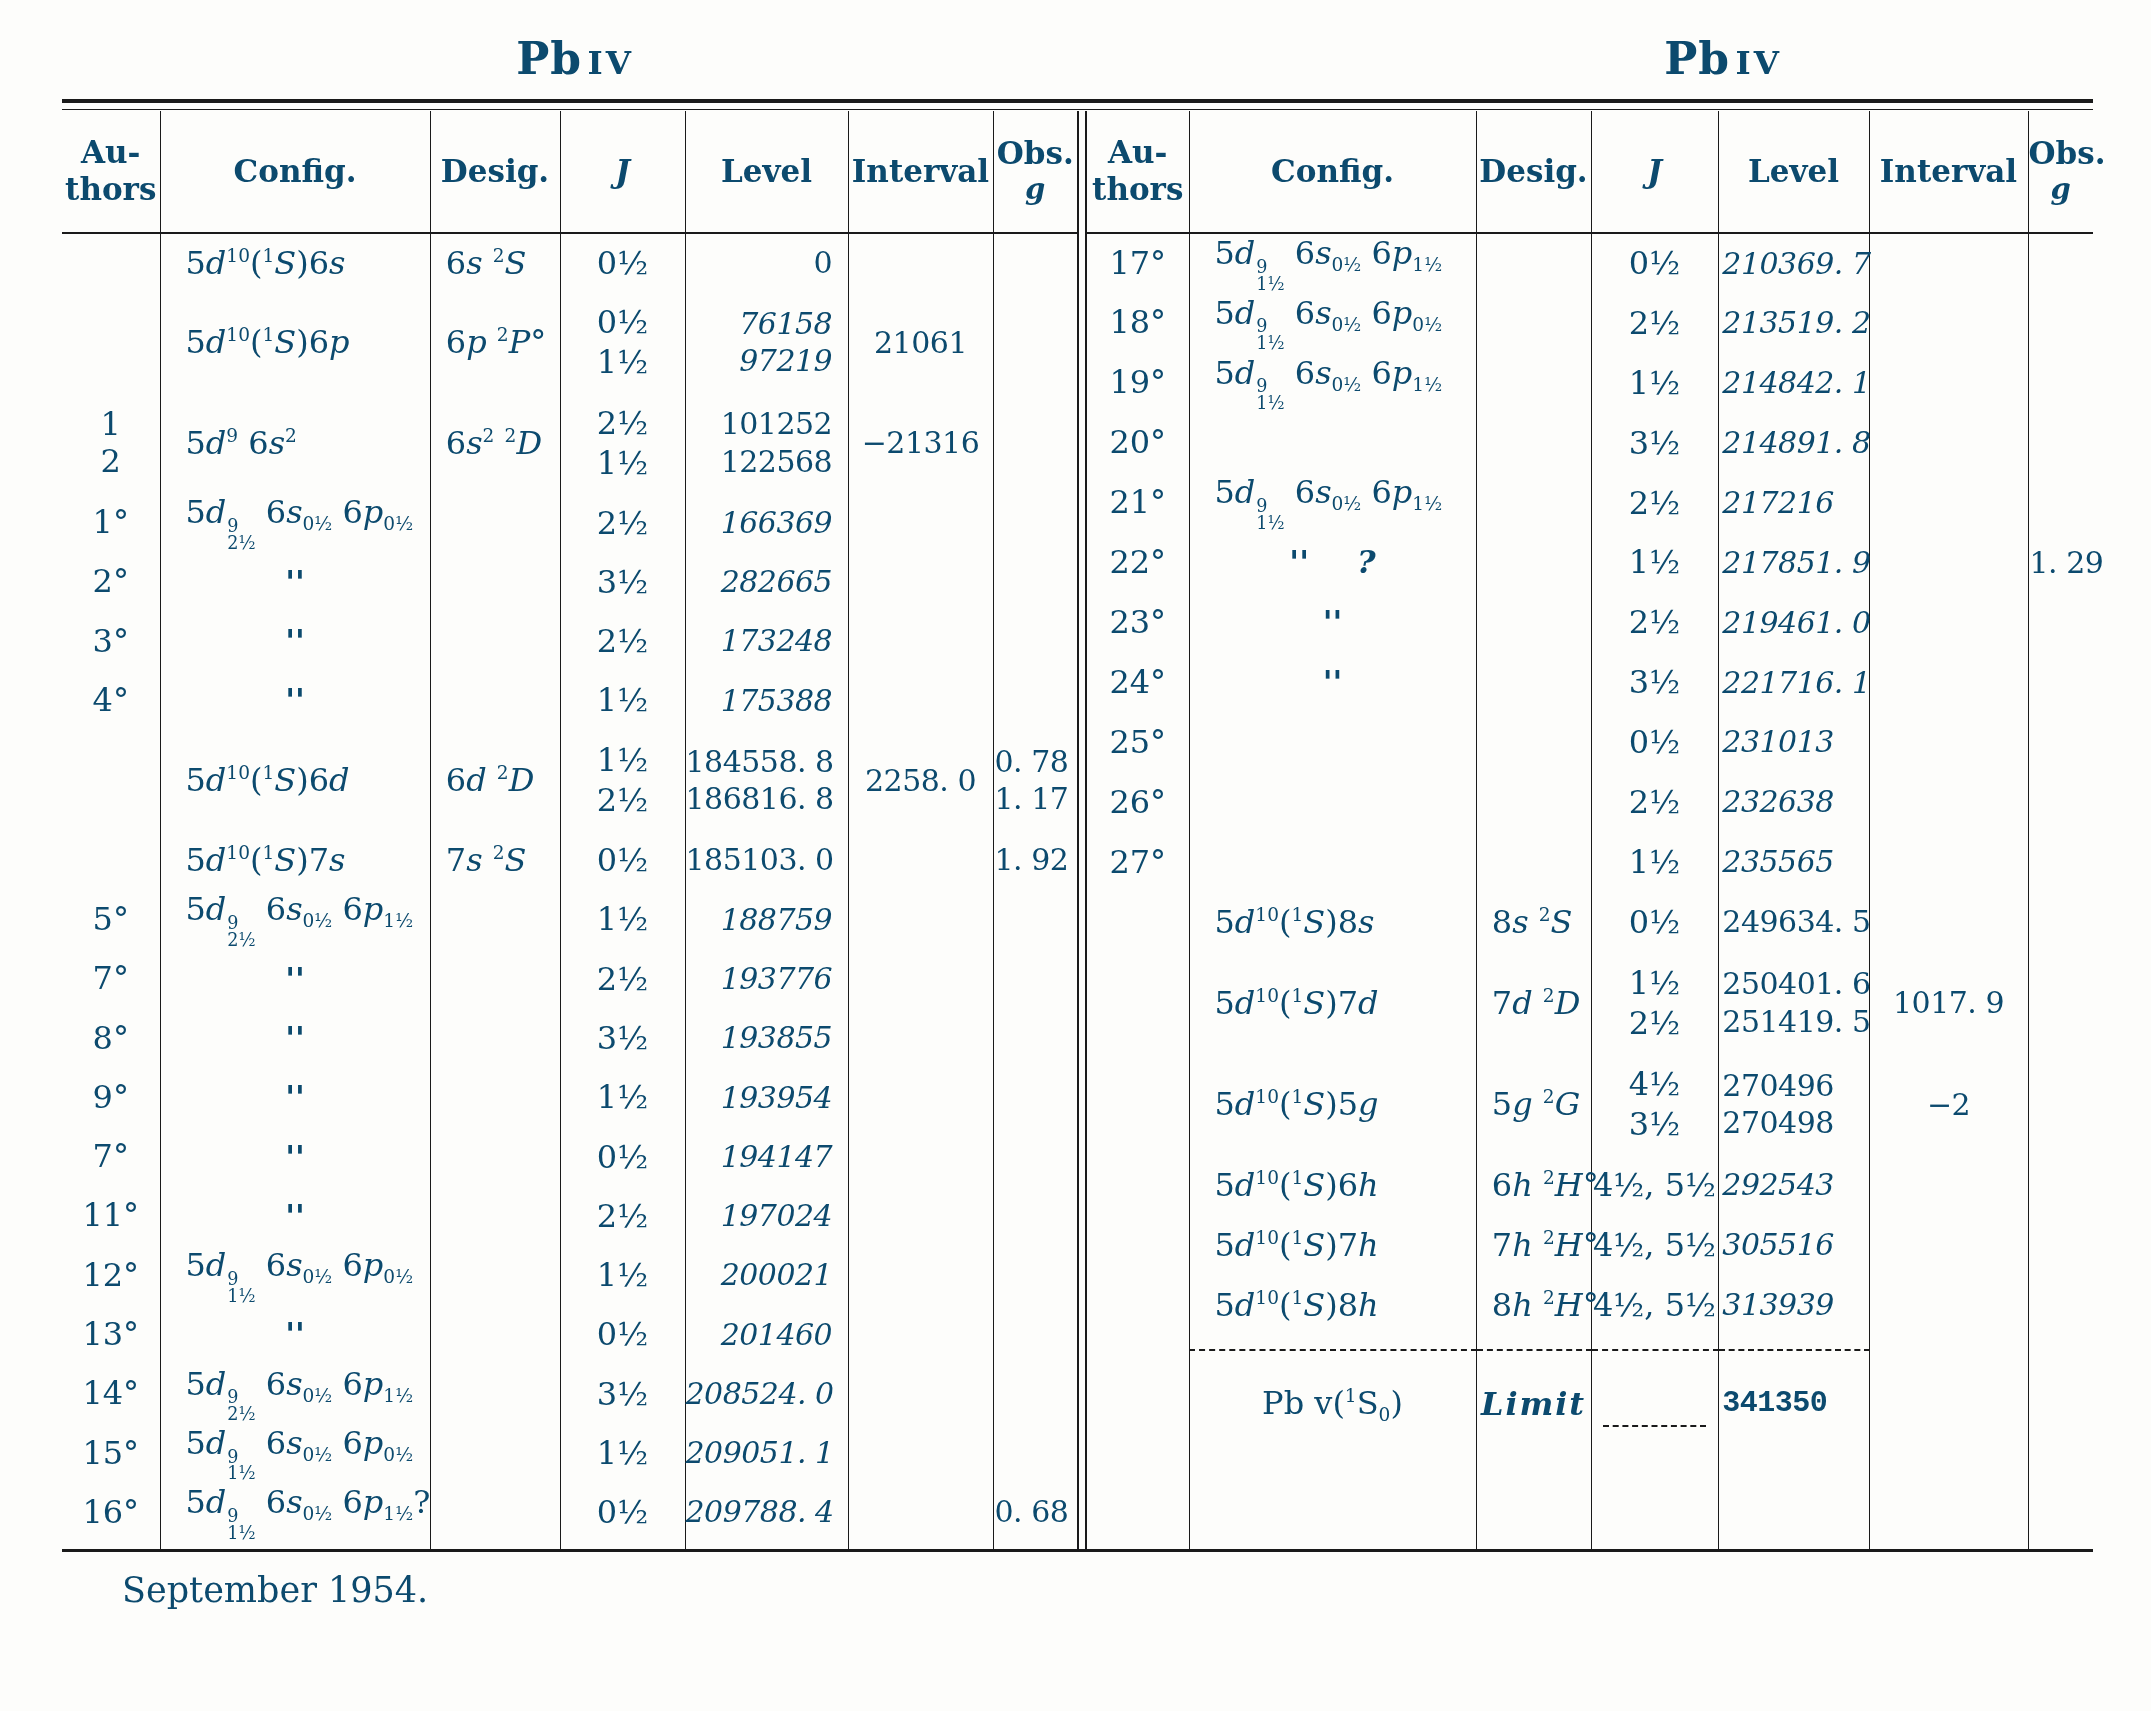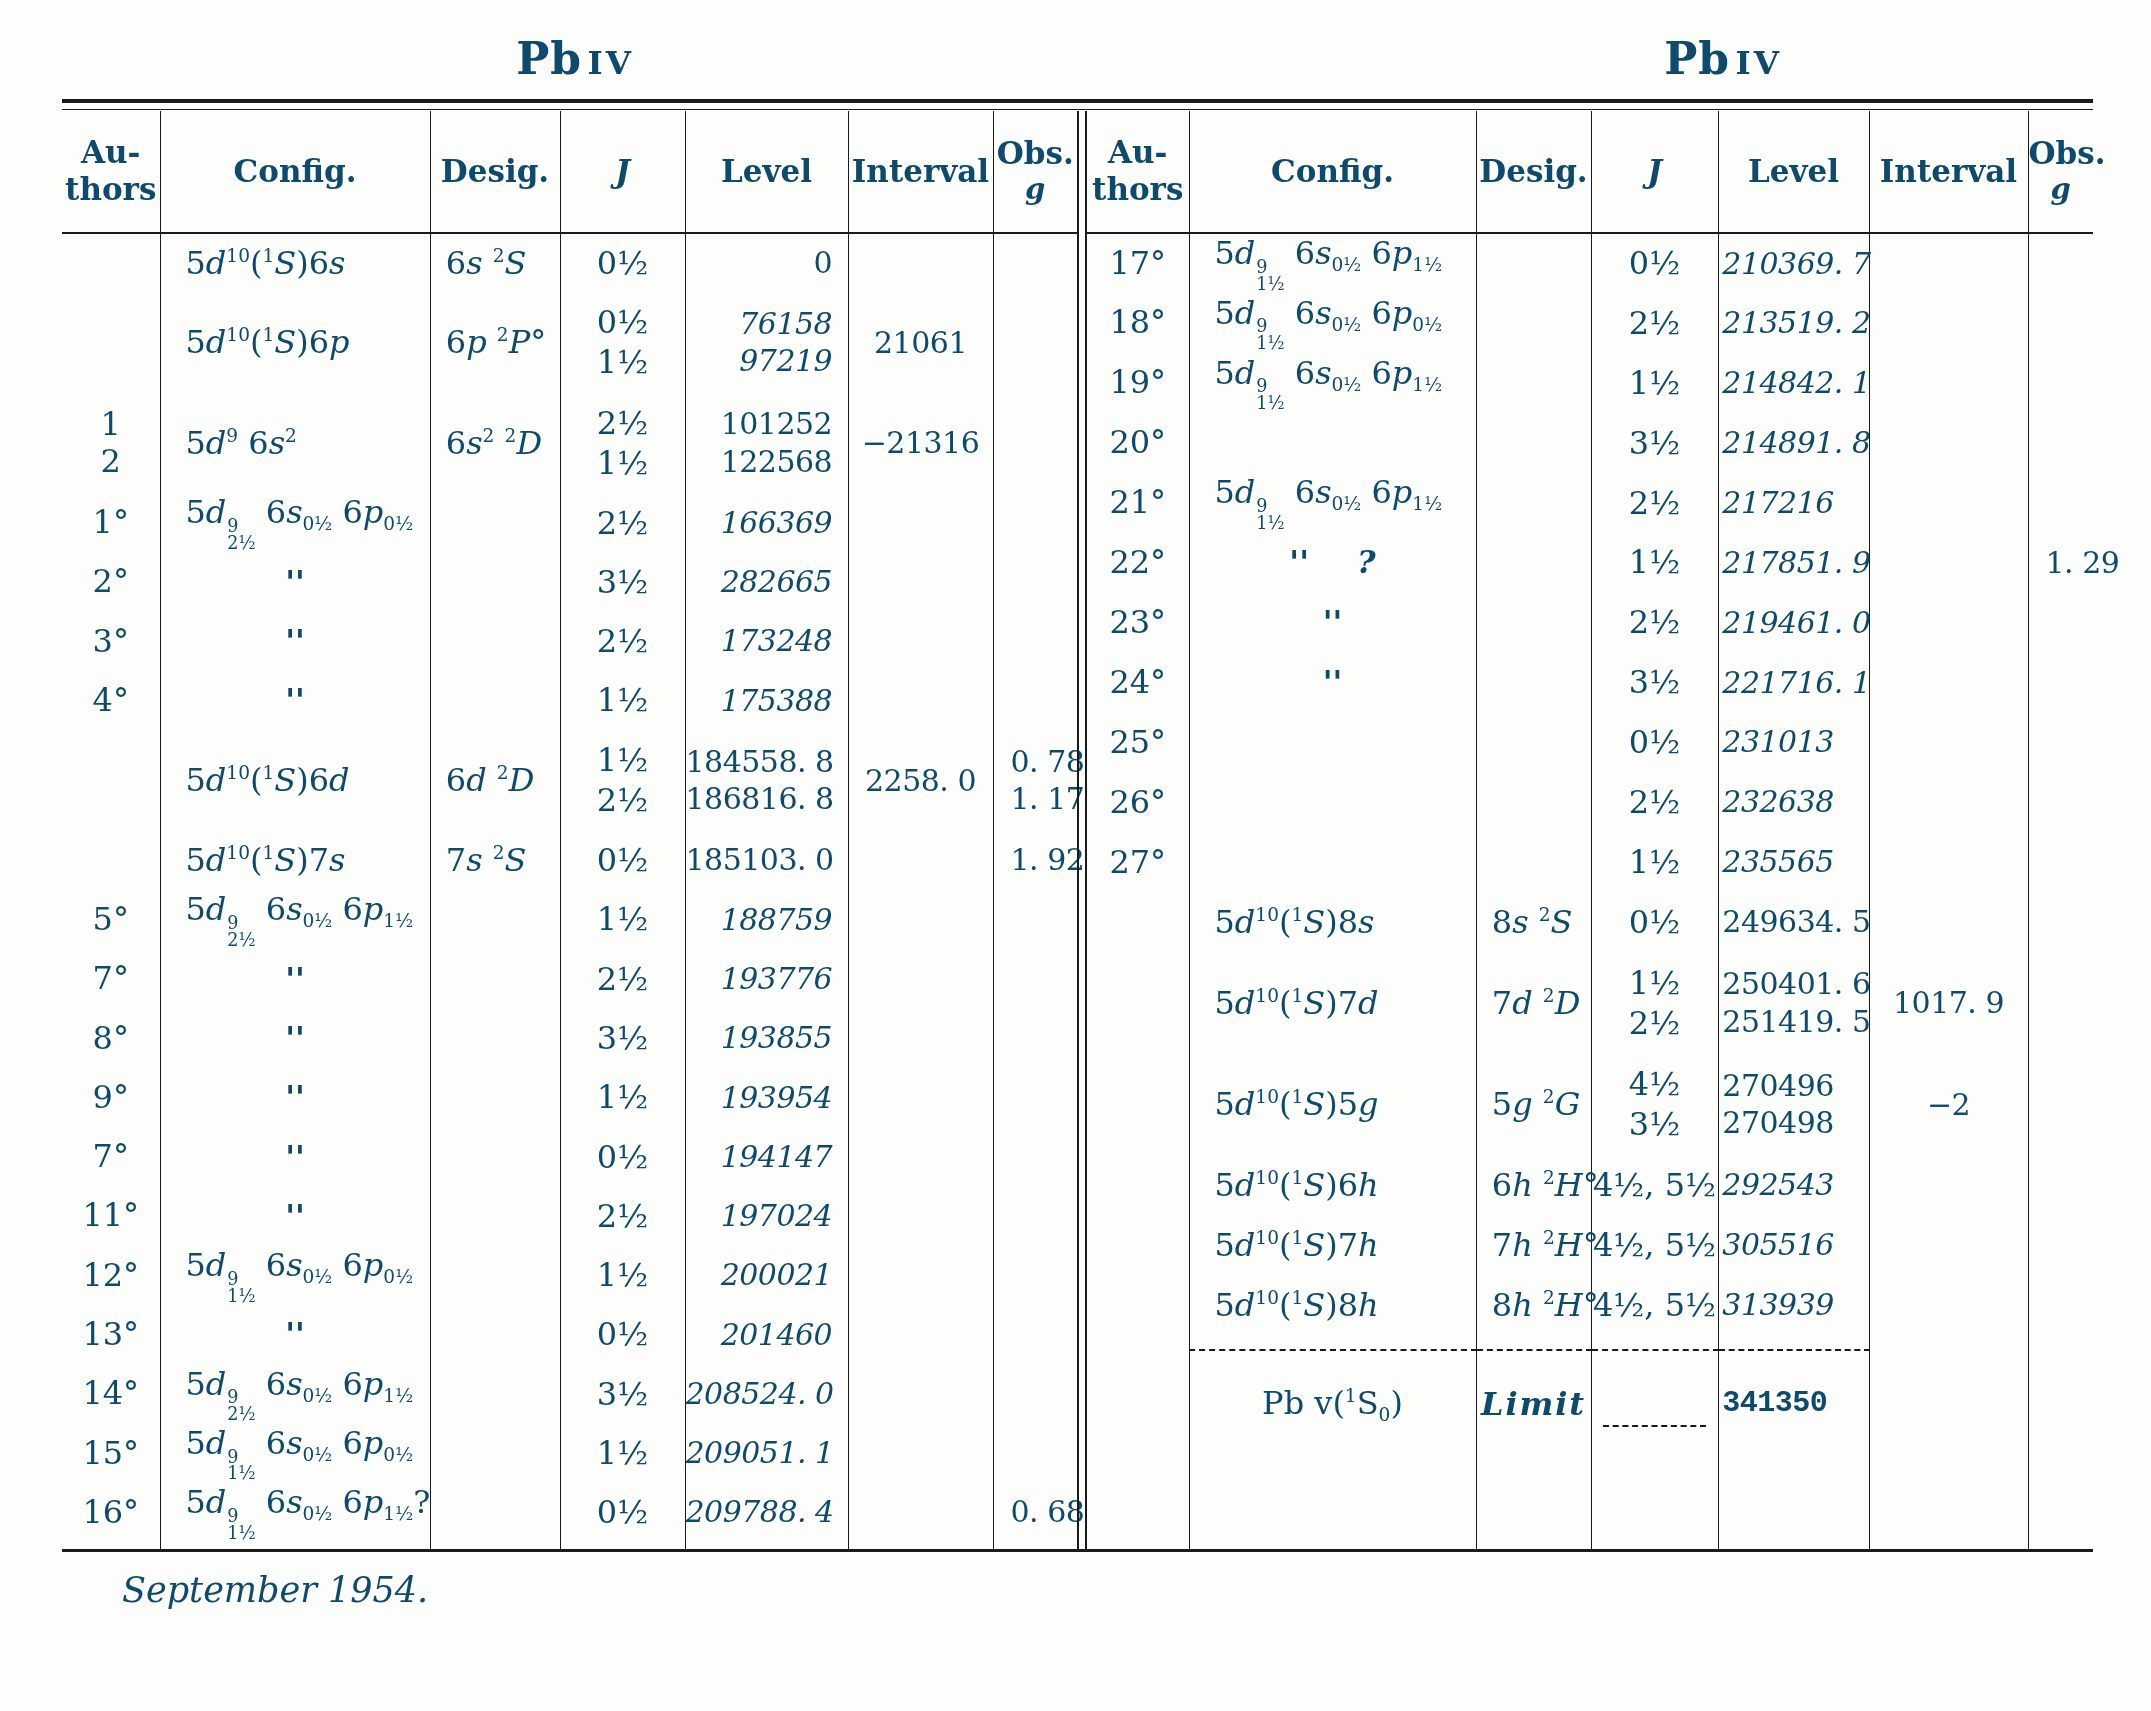--- a/index.html
+++ b/index.html
@@ -47,33 +47,33 @@
   td.c-c.ctr{text-align:center;padding-left:0;}
   td.c-d{text-align:left;padding-left:15.3px;}
   td.c-d.limitlbl{text-align:center;padding-left:0;font-style:italic;font-weight:bold;letter-spacing:1.9px;}
   td.c-j{text-align:center;line-height:1.25;}
   td.c-l{line-height:1.25;font-size:30px;letter-spacing:-0.5px;}
   .lt td.c-l{text-align:right;padding-right:15.3px;}
   .rt td.c-l{text-align:left;padding-left:3.8px;}
   td.c-l.ital{font-style:italic;}
   td.c-l.boldv{font-weight:bold;font-family:Liberation Mono, monospace;}
   td.c-i{text-align:center;font-size:30px;letter-spacing:-0.5px;}
-  td.c-g{text-align:left;padding-left:17px;font-size:30px;line-height:1.25;letter-spacing:-0.5px;}
+  td.c-g{text-align:left;padding-left:1px;font-size:30px;line-height:1.25;letter-spacing:-0.5px;}
   
   tr.dashrow td.dashb{border-bottom:2.9px dashed #1a1a1a;}
   .jdash{display:inline-block;width:82%;border-bottom:2.9px dashed #1a1a1a;height:0;vertical-align:middle;margin-top:44px;}
   
   sup,sub{font-size:0.58em;letter-spacing:0;}
   sup{vertical-align:super;}
   sub{vertical-align:sub;}
   .ss{display:inline-flex;flex-direction:column;font-size:0.55em;line-height:0.95;vertical-align:-0.5em;margin-left:1px;text-align:left;}
   .ss span{display:block;}
   i{font-style:italic;}
   
-  .footer{position:absolute;left:122px;top:1570px;font-size:35px;font-style:italic;}
+  .footer{position:absolute;left:122px;top:1570px;font-size:35px;}
 </style>
 </head>
 <body>
 
 <div class="sheet">
 
   <div class="title title-left"><span class="t-main">Pb</span>&nbsp;<span class="t-num">IV</span></div>
   <div class="title title-right"><span class="t-main">Pb</span>&nbsp;<span class="t-num">IV</span></div>
 
   <div class="tablezone">

